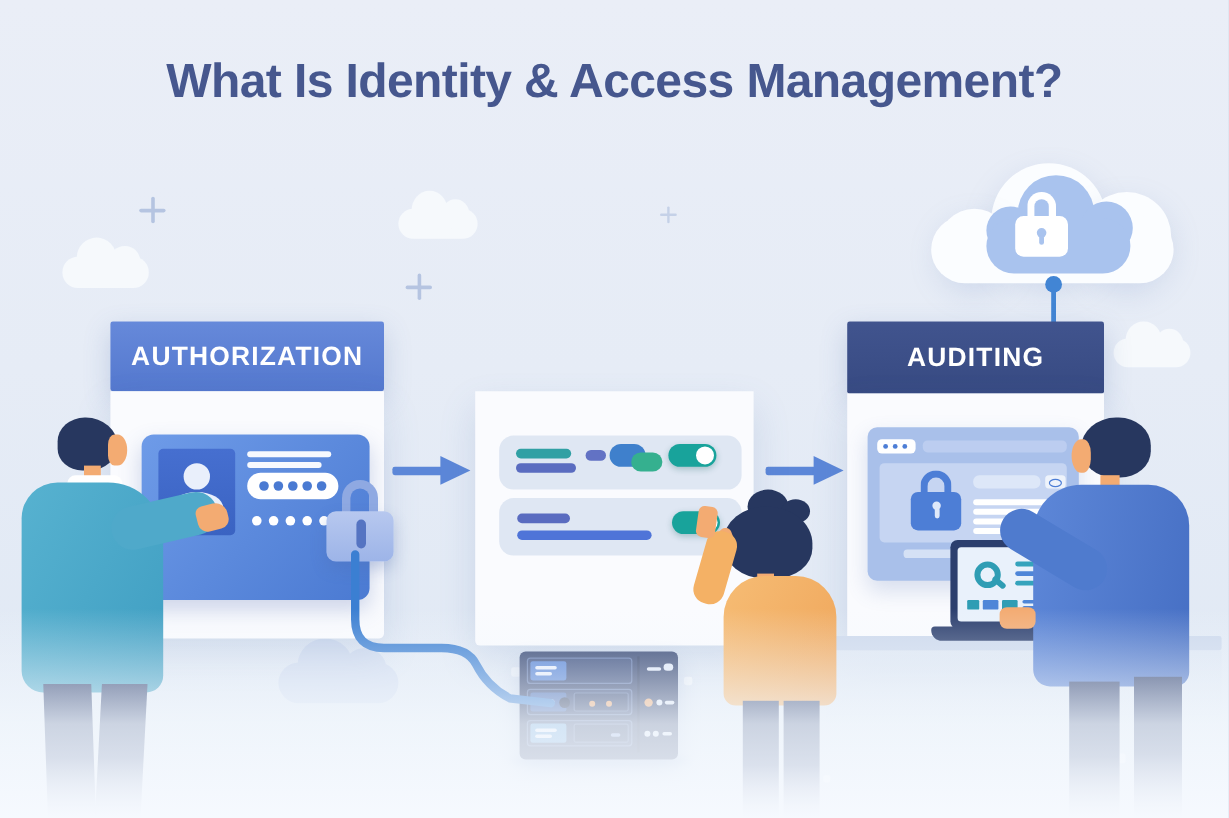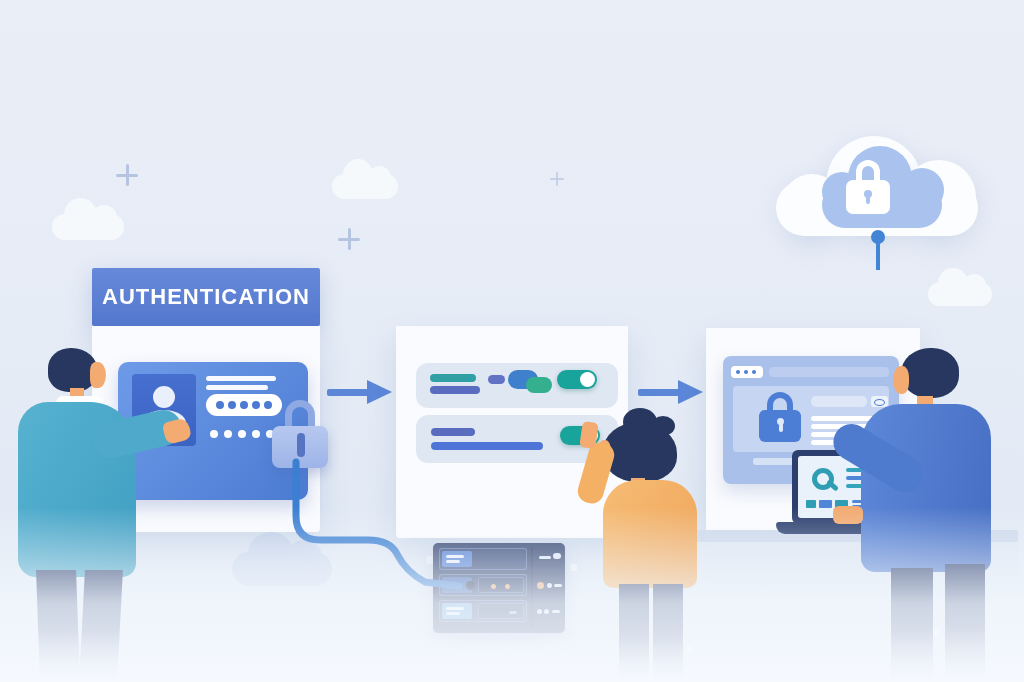--- a/index.html
+++ b/index.html
@@ -196,21 +196,21 @@
   <div class="cloud-lock">
     <div class="shk"></div>
     <div class="bdy"></div>
     <div class="key"></div>
     <div class="stem"></div>
   </div>
   <div class="connector-dot"></div>
   <div class="connector-line"></div>
 
   <div class="panel auth">
-    <div class="hdr">AUTHENTICATION</div>
+    <div class="hdr">AUTHORIZATION</div>
     <div class="bdy"></div>
   </div>
   <div class="id-card">
     <div class="id-photo">
       <div class="head"></div>
       <div class="shoulders"></div>
     </div>
     <div class="id-line" style="left:88px;top:14px;width:70px;"></div>
     <div class="id-line" style="left:88px;top:23px;width:62px;"></div>
     <div class="pw-field">
@@ -254,20 +254,21 @@
     <div class="blob" style="left:110px;top:14px;width:26px;height:16px;background:#35b08f;"></div>
     <div class="toggle" style="left:141px;top:7px;"></div>
   </div>
   <div class="az-row" style="left:416px;top:415px;width:202px;height:48px;">
     <div class="bar" style="left:15px;top:13px;width:44px;height:8px;background:#5a6cc0;"></div>
     <div class="bar" style="left:15px;top:27px;width:112px;height:8px;background:#4f74d8;"></div>
     <div class="toggle" style="left:144px;top:11px;"></div>
   </div>
 
   <div class="panel audit">
+    <div class="hdr">AUDITING</div>
     <div class="bdy"></div>
   </div>
   <div class="browser">
     <div class="tab">
       <i style="left:5px;"></i>
       <i style="left:13px;"></i>
       <i style="left:21px;"></i>
     </div>
     <div class="strip"></div>
     <div class="content">
@@ -377,13 +378,14 @@
     <div class="p-skin face"></div>
     <div class="p-skin neck"></div>
     <div class="torso"></div>
     <div class="arm"></div>
     <div class="p-skin hand"></div>
     <div class="leg l"></div>
     <div class="leg r"></div>
   </div>
 
   <div class="fog"></div>
+  <h1 class="title">What Is Identity &amp; Access Management?</h1>
 </div>
 
 </body></html>

